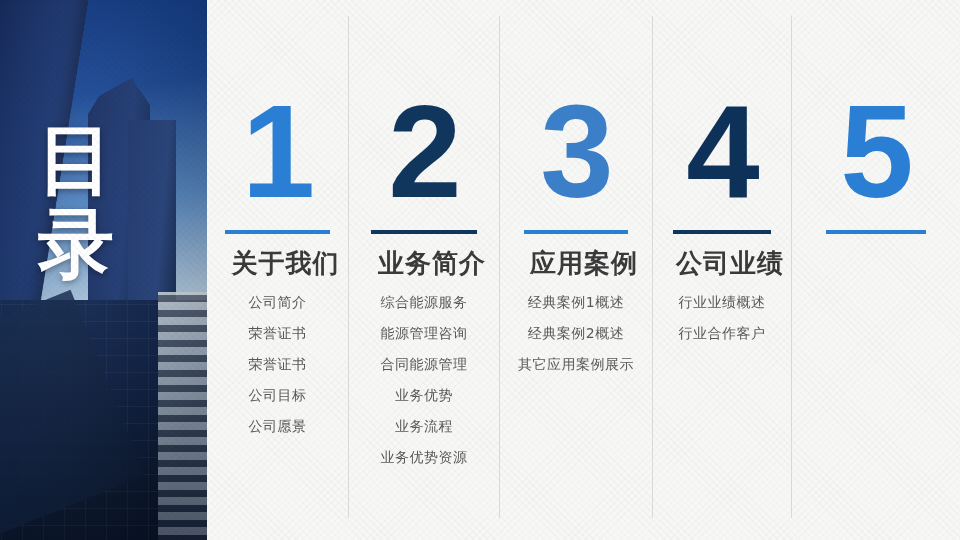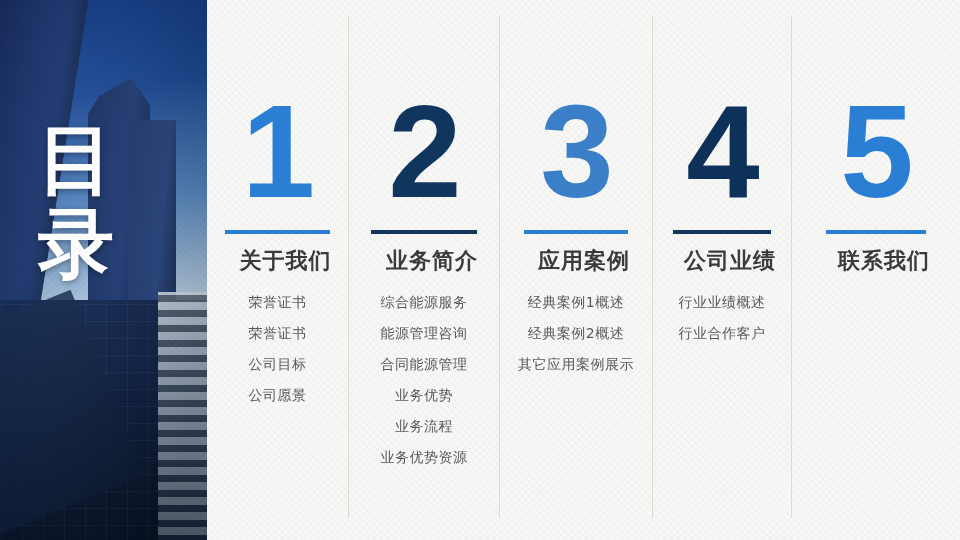--- a/index.html
+++ b/index.html
@@ -109,25 +109,25 @@
     font-size:132px;line-height:132px;
     font-weight:bold;
     font-family:"Liberation Sans","DejaVu Sans",sans-serif;
     letter-spacing:-2px;
   }
   .bar{
     position:absolute;top:230px;height:4px;left:18px;right:18px;
   }
   .head{
     position:absolute;top:248px;left:0;right:0;
-    font-size:22px;line-height:30px;
+    font-size:26px;line-height:30px;
     font-weight:bold;
     color:#3a3a3a;
     letter-spacing:1px;
-    font-family:Liberation Mono, monospace;
+    font-family:Liberation Sans, sans-serif;
     margin-left:16px;
   }
   .items{
     position:absolute;top:294px;left:0;right:0;
   }
   .item{
     font-size:14px;
     line-height:16px;
     color:#585858;
     margin-bottom:15px;
@@ -160,20 +160,21 @@
   <div class="texture"></div>
 
   <div class="columns">
 
     <div class="col" style="left:0px;width:141px;">
       <div class="divider" style="left:141px;"></div>
       <div class="num" style="color: rgb(42, 127, 212);">1</div>
       <div class="bar" style="background:#2a7fd4;"></div>
       <div class="head">关于我们</div>
       <div class="items">
+        <div class="item">公司简介</div>
         <div class="item">荣誉证书</div>
         <div class="item">荣誉证书</div>
         <div class="item">公司目标</div>
         <div class="item">公司愿景</div>
       </div>
     </div>
 
     <div class="col" style="left:142px;width:150px;">
       <div class="divider" style="left:150px;"></div>
       <div class="num" style="color: rgb(16, 54, 94);">2</div>
@@ -208,18 +209,17 @@
       <div class="head">公司业绩</div>
       <div class="items">
         <div class="item">行业业绩概述</div>
         <div class="item">行业合作客户</div>
       </div>
     </div>
 
     <div class="col" style="left:585px;width:168px;">
       <div class="num" style="color: rgb(42, 127, 212);">5</div>
       <div class="bar" style="background:#2a7fd4;left:34px;right:34px;"></div>
-      <div class="head">联系我们</div>
       <div class="items"></div>
     </div>
 
   </div>
 </div>
 
 </body></html>

